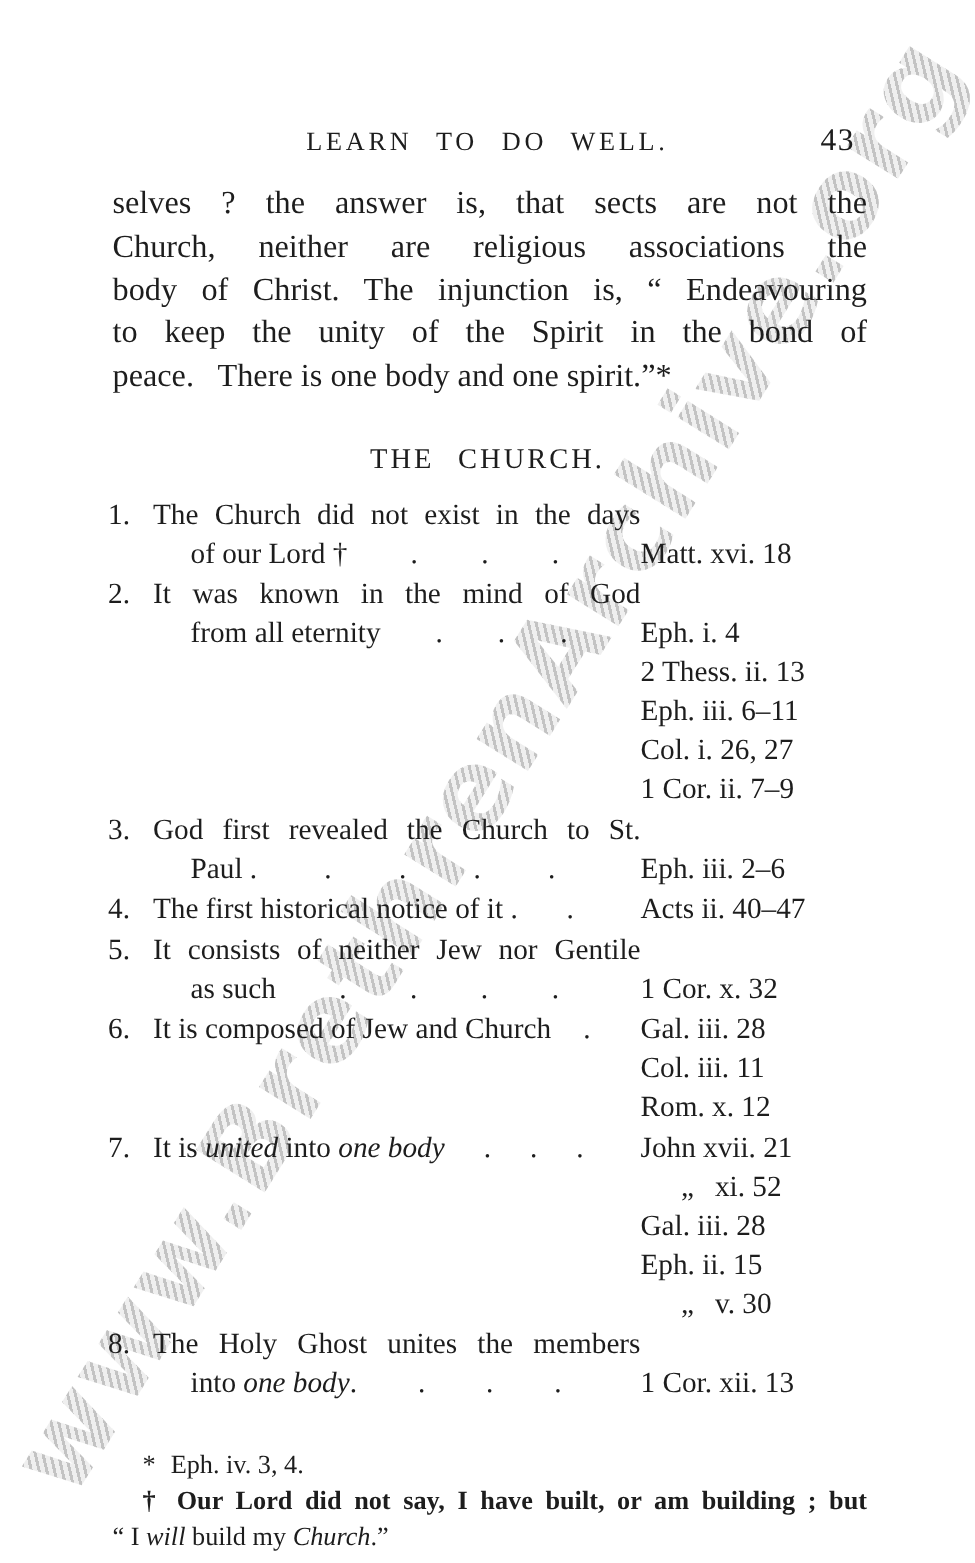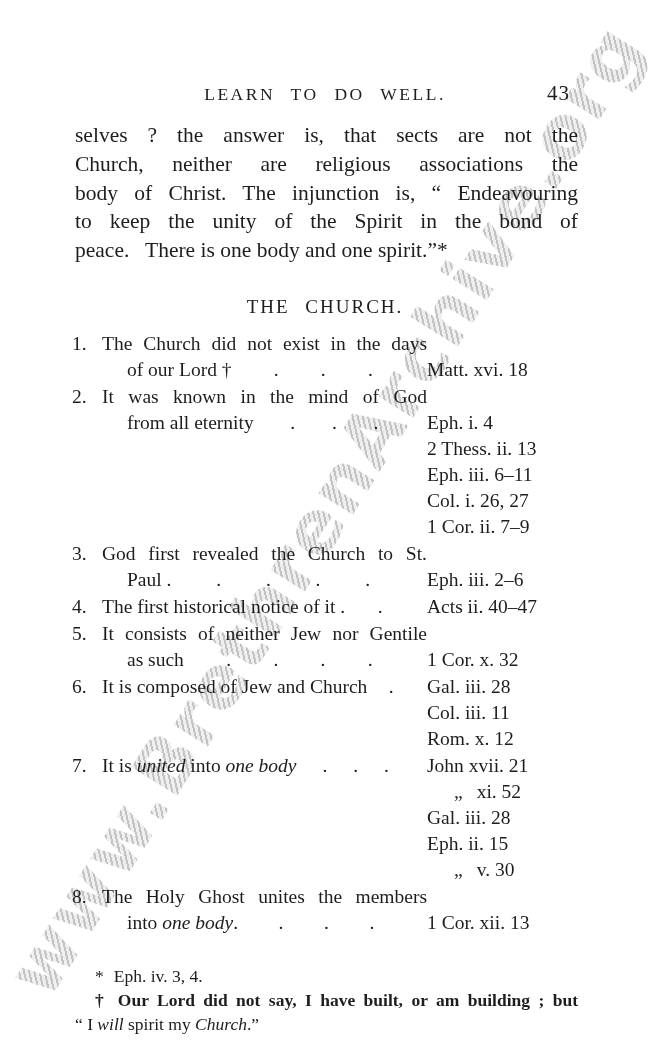--- a/index.html
+++ b/index.html
@@ -219,17 +219,17 @@
             <div class="ref-line"><span>1 Cor. xii. 13</span></div>
           </div>
         </div>
       </div>
     <div class="footnotes" id="footnotes">
         <div class="fn">
           <div class="fn-line first"><span class="fn-marker">*</span><span>Eph. iv. 3, 4.</span></div>
         </div>
         <div class="fn">
           <div class="fn-line first justify"><span class="fn-marker">†</span><span>Our Lord did not say, I have built, or am building ; but</span></div>
-          <div class="fn-line"><span>“ I </span><span class="it">will</span><span> spirit my </span><span class="it">Church</span><span>.”</span></div>
+          <div class="fn-line"><span>“ I </span><span class="it">will</span><span> build my </span><span class="it">Church</span><span>.”</span></div>
         </div>
       </div>
   </div>
 </div>
 
 </body></html>

